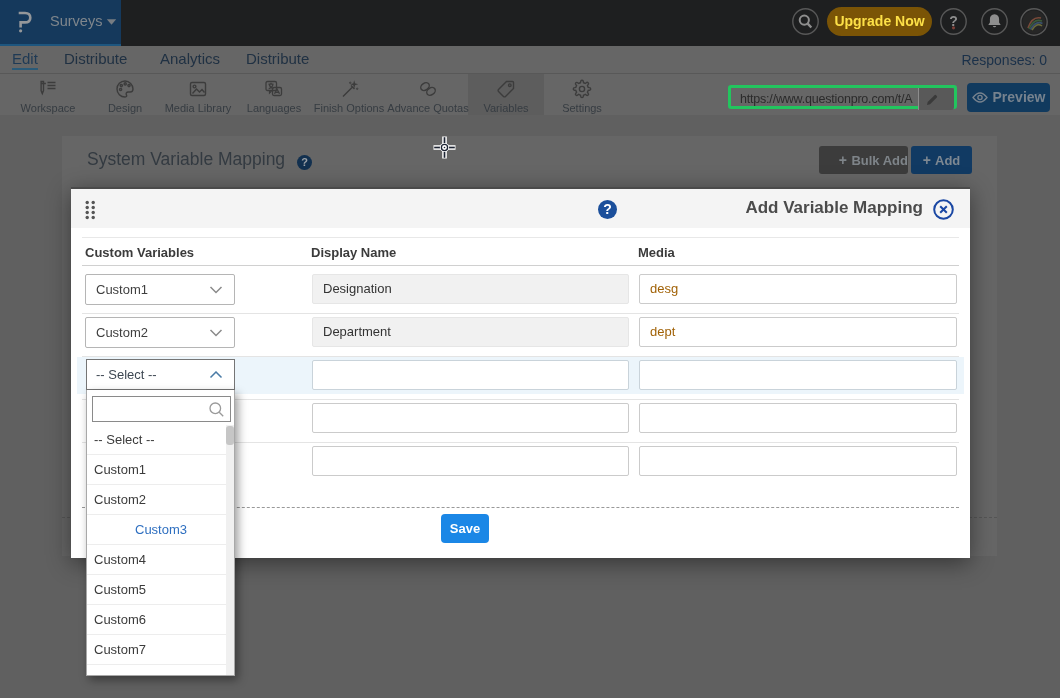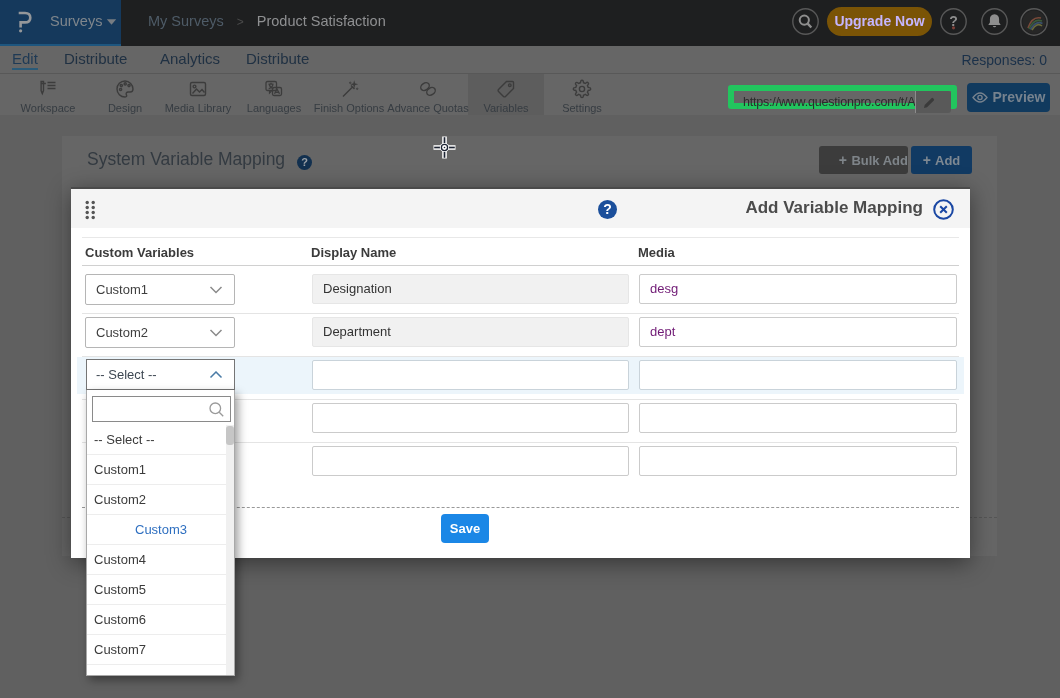--- a/index.html
+++ b/index.html
@@ -7,37 +7,37 @@
 #stage { position:relative; width:1060px; height:698px; background:#606060; overflow:hidden; }
 .abs { position:absolute; }
 
 
 #navbar { left:0; top:0; width:1060px; height:46px; background:#1e1f20; }
 #logo { left:0; top:0; width:121px; height:44px; background:#15395c; }
 #surveys-txt { left:50px; top:13px; color:#7f868c; font-size:14.5px; }
 #crumb { left:148px; top:13px; color:#4e5b67; font-size:14.5px; }
 #crumb .sep { color:#4a4a4a; margin:0 13px; font-size:12px;}
 #crumb .cur { color:#8f9092; }
-#upgrade { left:827px; top:7px; width:105px; height:29px; background:#7a5406; border-radius:15px; color:#c4b5fd; font-size:14px; font-weight:bold; text-align:center; line-height:29px; }
+#upgrade { left:827px; top:7px; width:105px; height:29px; background:#7a5406; border-radius:15px; color:#fde047; font-size:14px; font-weight:bold; text-align:center; line-height:29px; }
 
 
 #row2 { left:0; top:46px; width:1060px; height:27px; background:#666666; }
 .tab { position:absolute; top:4px; font-size:15px; color:#203143; }
 #tab-edit { left:12px; color:#1f3a55; border-bottom:2px solid #2a5a78; padding-bottom:1px;}
 #responses { position:absolute; right:13px; top:6px; font-size:14px; color:#1a3049; }
 
 
 #toolbar { left:0; top:73px; width:1060px; height:42px; background:#666666; border-top:1px solid #585858; }
 .titem { position:absolute; top:4px; text-align:center; color:#363c42; }
 .titem .lbl { font-size:11px; margin-top:2px; }
 .titem svg { display:block; margin:0 auto; }
 #t-active { left:468px; top:0px; width:76px; height:41px; background:#5d5d5d; }
 
 
-#urlbox { left:728px; top:85px; width:229px; height:24px; border:6px solid #22c55e; border-radius:3px; }
+#urlbox { left:728px; top:85px; width:229px; height:24px; border:3px solid #22c55e; border-radius:3px; }
 #urlbox .txt { position:absolute; left:9px; top:4px; font-size:12.5px; color:#2b2b2b; white-space:nowrap; overflow:hidden; width:182px; letter-spacing:-0.2px;}
 #urlbox .pen { position:absolute; right:0; top:0; width:36px; height:22px; background:#595959; border-left:1px solid #8c8c8c; border-radius:0 3px 3px 0;}
 #previewbtn { left:967px; top:83px; width:83px; height:29px; background:#113a5e; border-radius:4px; color:#76828e; font-size:14px; font-weight:bold; text-align:center; line-height:28px;}
 
 
 #card { left:62px; top:136px; width:935px; height:420px; background:#666666; }
 #cardtitle { position:absolute; left:25px; top:13px; font-size:17.5px; color:#333a41; }
 #bulkadd { position:absolute; left:757px; top:10px; width:89px; height:28px; background:#3c3c3c; border-radius:3px; color:#7e8489; font-size:13px; font-weight:bold; text-align:right; line-height:28px;}
 .plus { font-size:14px; font-weight:bold; margin-right:1px; }
 #plusadd { position:absolute; left:849px; top:10px; width:61px; height:28px; background:#113a63; border-radius:3px; color:#7e8892; font-size:13px; font-weight:bold; text-align:center; line-height:28px;}
@@ -51,21 +51,21 @@
 #mclose { position:absolute; left:862px; top:10px; }
 
 
 .collbl { position:absolute; top:56px; font-size:13px; font-weight:bold; color:#3b3b3b; }
 #mtopline { position:absolute; left:11px; top:48px; width:877px; border-top:1px solid #e8e8e8; }
 #mline { position:absolute; left:11px; top:76px; width:877px; border-top:1px solid #d0d0d0; }
 
 
 .sel { position:absolute; left:14px; width:150px; height:31px; border:1px solid #b5b5b5; background:#fff; font-size:13px; color:#3f3f3f; line-height:29px; padding-left:10px; border-radius:2px;}
 .sel .chev { position:absolute; right:11px; top:11px; }
-.inp { position:absolute; height:30px; border:1px solid #cbcbcb; background:#fff; font-size:13px; color:#701a75; line-height:28px; padding-left:10px; border-radius:2px;}
+.inp { position:absolute; height:30px; border:1px solid #cbcbcb; background:#fff; font-size:13px; color:#a16207; line-height:28px; padding-left:10px; border-radius:2px;}
 .dn { left:241px; width:317px; }
 .cd { left:568px; width:318px; }
 #row3hl { position:absolute; left:6px; top:168px; width:887px; height:37px; background:#ecf5fb; }
 
 .rowline { position:absolute; left:11px; width:877px; border-top:1px solid #e4e4e4; }
 #mdash { position:absolute; left:11px; top:318px; width:877px; border-top:1px dashed #999999; }
 #savebtn { position:absolute; left:370px; top:325px; width:48px; height:29px; background:#1b87e6; border-radius:4px; color:#fff; font-size:13px; font-weight:bold; text-align:center; line-height:29px; }
 
 
 #ddwrap { left:86px; top:359px; width:150px; }
@@ -87,21 +87,20 @@
   <div class="abs" id="logo">
     <svg width="44" height="44" viewBox="0 0 44 44" style="position:absolute;left:0;top:0;">
       <path d="M18.7 13 H25 Q30.3 13 30.3 17.7 Q30.3 22.4 25 22.4 H20.6 V27.5" fill="none" stroke="#94979a" stroke-width="2.6"></path>
       <circle cx="20.6" cy="30.8" r="1.6" fill="#94979a"></circle>
     </svg>
   </div>
   <div class="abs" id="surveys-txt">Surveys</div>
   <svg class="abs" style="left:106px;top:18px;" width="11" height="8" viewBox="0 0 11 8">
       <path d="M0.8 1.2 L5.5 6.8 L10.2 1.2 Z" fill="#767c82"></path>
     </svg>
-  <div class="abs" id="crumb">My Surveys<span class="sep">&gt;</span><span class="cur">Product Satisfaction</span></div>
 
   <svg class="abs" style="left:792px;top:8px;" width="27" height="27" viewBox="0 0 27 27">
     <circle cx="13.5" cy="13.5" r="12.7" fill="none" stroke="#585858" stroke-width="1.4"></circle>
     <circle cx="12.3" cy="12.1" r="4.6" fill="none" stroke="#8e8e8e" stroke-width="2"></circle>
     <line x1="15.7" y1="15.7" x2="19.3" y2="19.5" stroke="#8e8e8e" stroke-width="2.4"></line>
   </svg>
   <div class="abs" id="upgrade">Upgrade Now</div>
   <svg class="abs" style="left:940px;top:8px;" width="27" height="27" viewBox="0 0 27 27">
     <circle cx="13.5" cy="13.5" r="12.7" fill="none" stroke="#585858" stroke-width="1.4"></circle>
     <text x="13.5" y="18" font-size="14" font-weight="bold" fill="#8e8e8e" text-anchor="middle" font-family="Liberation Sans">?</text>

